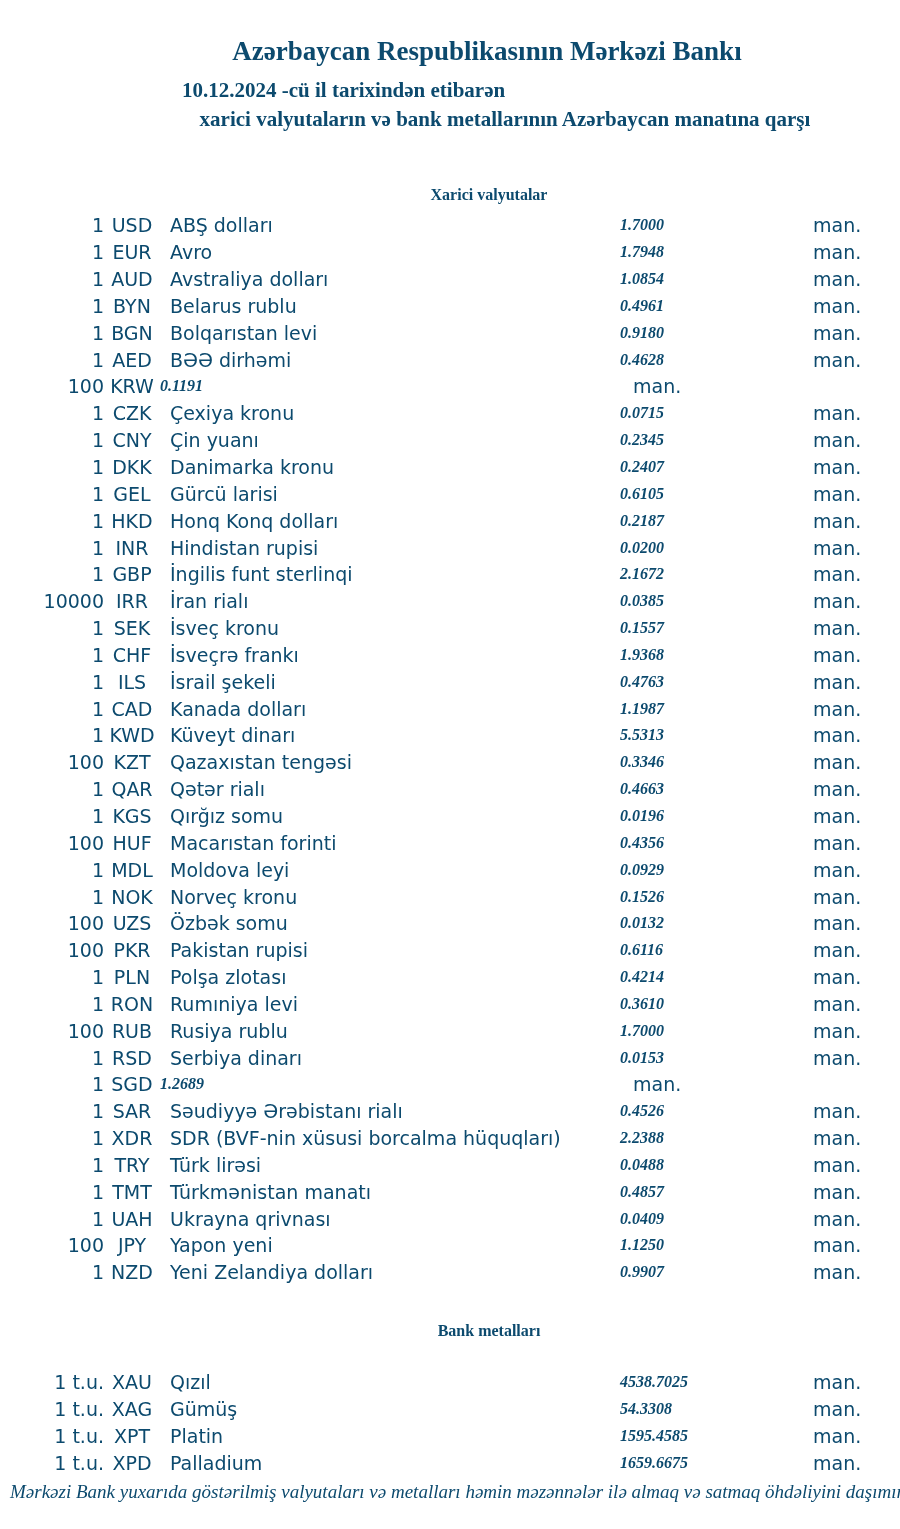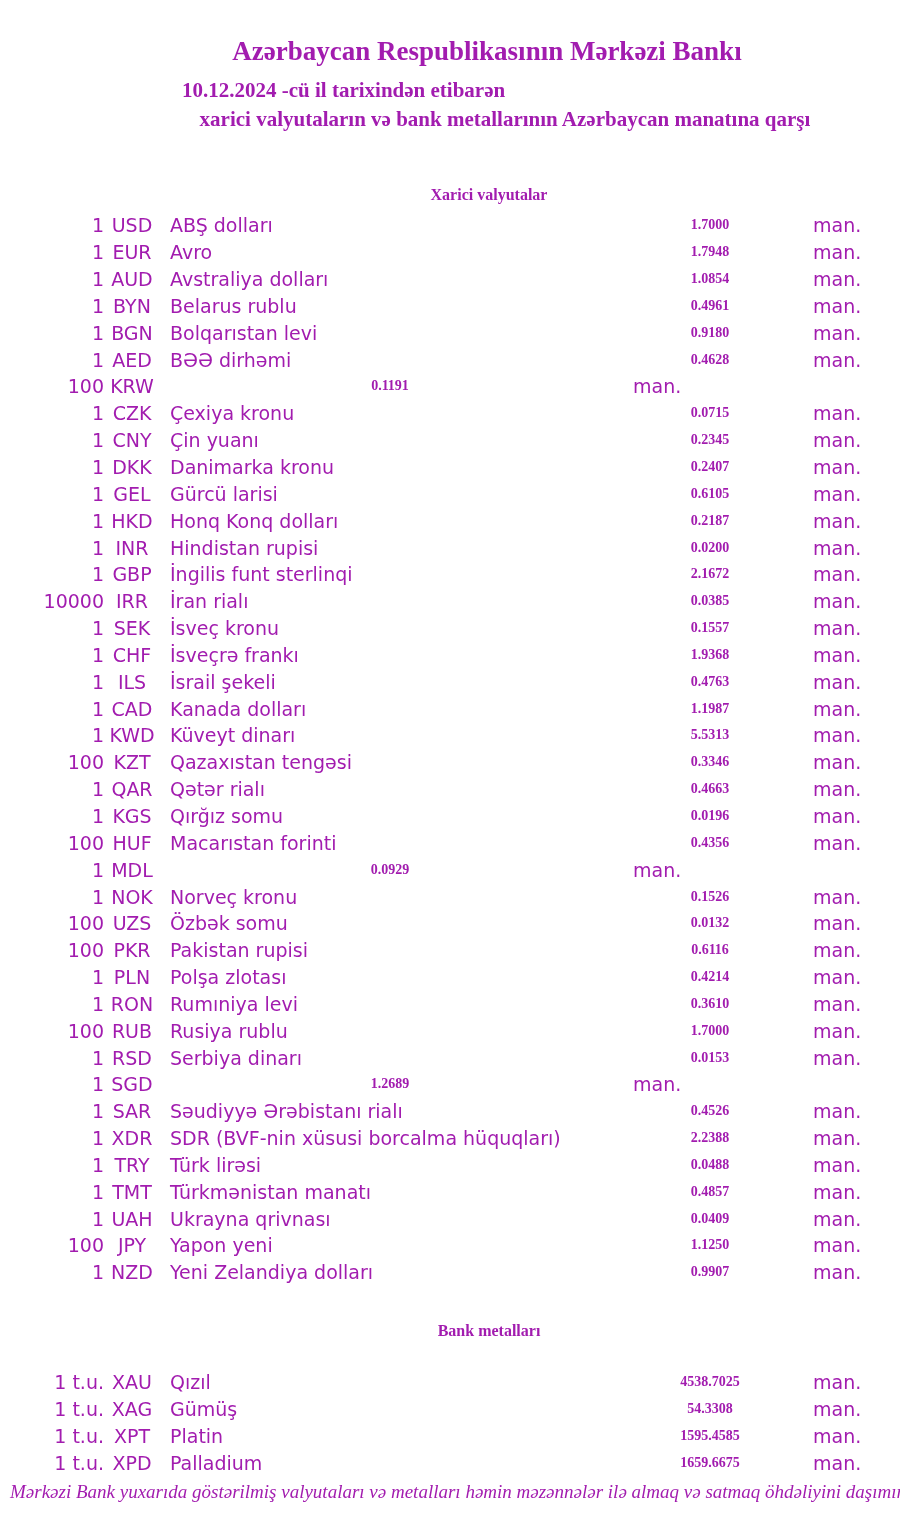--- a/index.html
+++ b/index.html
@@ -1,21 +1,21 @@
 <!DOCTYPE html>
 <html><head>
 <meta charset="utf-8">
 <style>
   html, body { margin: 0; padding: 0; background: #ffffff; }
   .page {
     position: relative;
     width: 900px;
     height: 1529px;
     background: #ffffff;
-    color: #a21caf;
+    color: #0c4a6e;
     font-family: "DejaVu Sans", sans-serif;
     overflow: hidden;
   }
   .title {
     position: absolute;
     top: 36px; left: 75px; width: 824px;
     text-align: center;
     font-family: "Liberation Serif", serif;
     font-weight: bold;
     font-size: 27px;
@@ -60,24 +60,25 @@
     display: grid;
     grid-template-columns: 104px 56px 460px 180px 100px;
     height: 26.85px;
     align-items: center;
   }
   .row span { display: block; white-space: nowrap; }
   .qty  { text-align: right;  font-size: 19px; }
   .code { text-align: center; font-size: 19px; }
   .name { padding-left: 10px; font-size: 19px; }
   .rate {
-    text-align: center;
-    font-family: "Liberation Serif", serif;
+    text-align: left;
+    font-family: "Liberation Serif", serif;
+    font-style: italic;
     font-weight: bold;
-    font-size: 14px;
+    font-size: 16px;
   }
   .man  { padding-left: 13px; font-size: 19px; }
   .footer {
     position: absolute;
     top: 1481px; left: 10px; width: 880px;
     text-align: center;
     font-family: "Liberation Serif", serif;
     font-style: italic;
     font-size: 19px;
     white-space: nowrap;
@@ -281,20 +282,21 @@
     <span class="qty">100</span>
     <span class="code">HUF</span>
     <span class="name">Macarıstan forinti</span>
     <span class="rate">0.4356</span>
     <span class="man">man.</span>
   </div>
 
   <div class="row">
     <span class="qty">1</span>
     <span class="code">MDL</span>
+    <span class="name">Moldova leyi</span>
     <span class="rate">0.0929</span>
     <span class="man">man.</span>
   </div>
 
   <div class="row">
     <span class="qty">1</span>
     <span class="code">NOK</span>
     <span class="name">Norveç kronu</span>
     <span class="rate">0.1526</span>
     <span class="man">man.</span>

